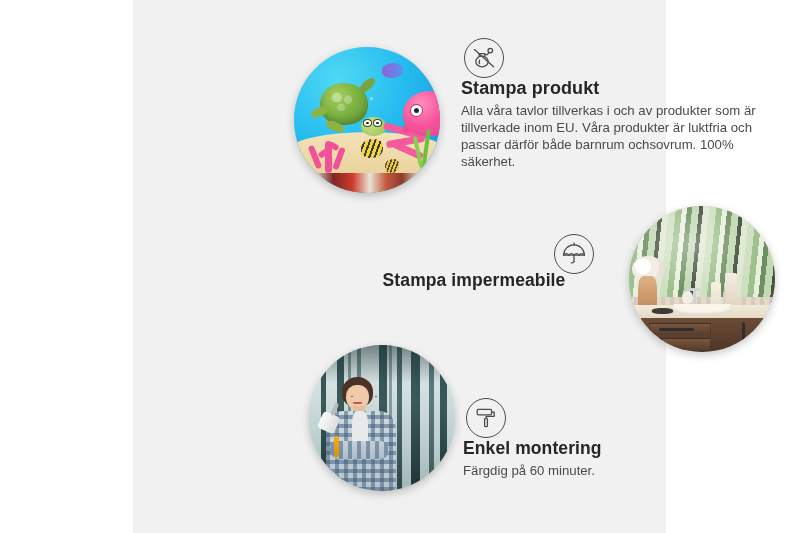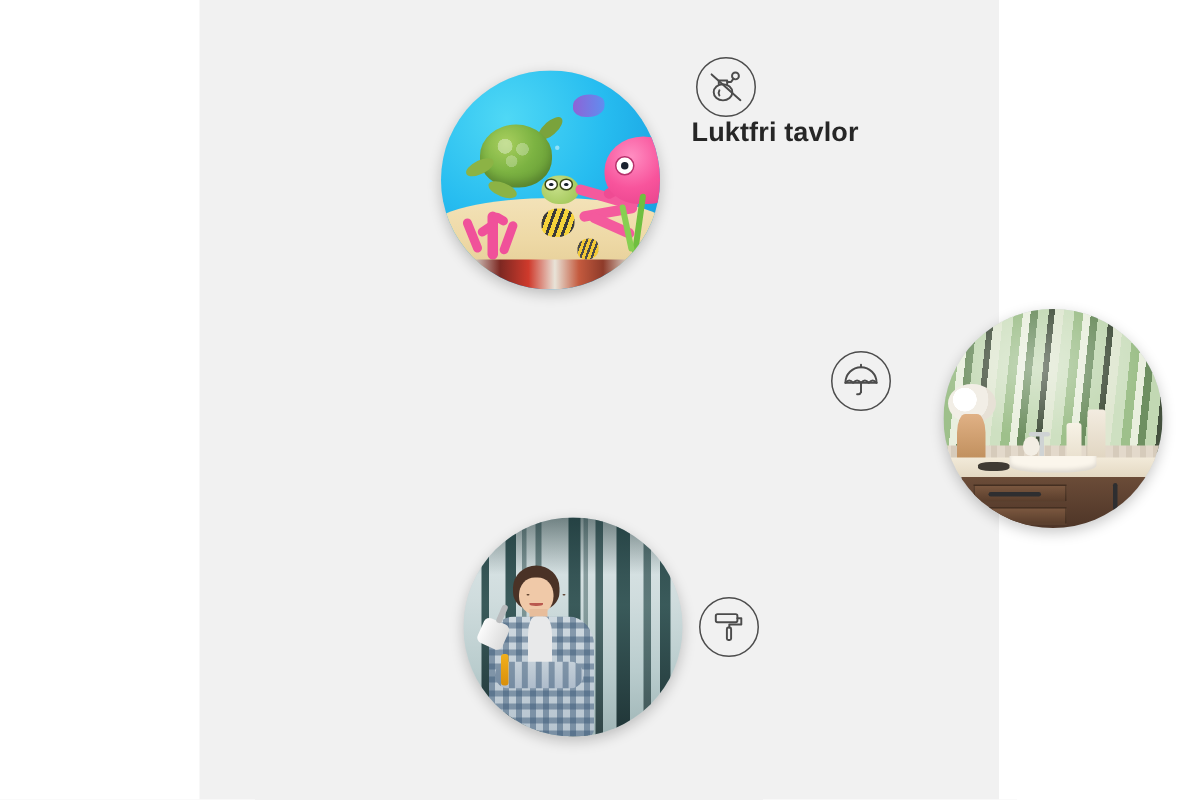--- a/index.html
+++ b/index.html
@@ -406,21 +406,22 @@
         <ellipse cx="11" cy="16.5" rx="6.2" ry="5.4"></ellipse>
         <path d="M8.2 11.4 V8.6 h5.6 v2.8"></path>
         <path d="M13.8 9.6 h2.6 l1.6 -2.2"></path>
         <circle cx="19.3" cy="5.6" r="2.3"></circle>
         <path d="M8.6 15.2 a3.4 3.4 0 0 0 0 3.4"></path>
         <line x1="3.4" y1="4.6" x2="22.6" y2="21.8"></line>
       </svg>
     </div>
 
     <div class="txt" id="txt1">
-      <p class="h">Luktfri tavlor</p>
+      <p class="h">Stampa produkt</p>
+      <p class="p">Alla våra tavlor tillverkas i och av produkter som är tillverkade inom EU. Våra produkter är luktfria och passar därför både barnrum ochsovrum. 100% säkerhet.</p>
     </div>
 
     <div class="photo" id="photo-bath">
       <div class="inner">
         <div class="bath-wall"></div>
         <div class="bath-splash"></div>
         <div class="bottle2"></div>
         <div class="bottle"></div>
         <div class="faucet"></div>
         <div class="towelroll"></div>
@@ -443,20 +444,21 @@
       <svg width="26" height="26" viewBox="0 0 26 26" fill="none" stroke="#4c4c4c" stroke-width="1.3" stroke-linecap="round" stroke-linejoin="round">
         <path d="M2.6 14.2 a10.4 10.4 0 0 1 20.8 0 z"></path>
         <path d="M2.6 14.2 q2.6 -3.2 5.2 0 q2.6 -3.2 5.2 0 q2.6 -3.2 5.2 0 q2.6 -3.2 5.2 0"></path>
         <line x1="13" y1="14.2" x2="13" y2="20.4"></line>
         <path d="M13 20.4 a2.2 2.2 0 0 1 -2.6 1.4"></path>
         <line x1="13" y1="3.8" x2="13" y2="2.2"></line>
       </svg>
     </div>
 
     <div class="txt" id="txt2">
+      <p class="h">Stampa impermeabile</p>
     </div>
 
     <div class="photo" id="photo-painter">
       <div class="inner">
         <div class="forest">
           <div class="canopy"></div>
           <div class="trunk t1"></div>
             <div class="trunk t2"></div>
             <div class="trunk t3"></div>
           <div class="trunk t4"></div>
@@ -484,15 +486,19 @@
     </div>
 
     <div class="icon-circle" id="icon3">
       <svg width="26" height="26" viewBox="0 0 26 26" fill="none" stroke="#4c4c4c" stroke-width="1.3" stroke-linecap="round" stroke-linejoin="round">
         <rect x="4.2" y="4.4" width="14.4" height="5.4" rx="1.2"></rect>
         <path d="M18.6 7.1 h2.6 v4.2 h-8.0 v2.0"></path>
         <rect x="11.6" y="13.3" width="2.8" height="8.4" rx="1.0"></rect>
       </svg>
     </div>
 
+    <div class="txt" id="txt3">
+      <p class="h">Enkel montering</p>
+      <p class="p">Färgdig på 60 minuter.</p>
+    </div>
 
   </div>
 </div>
 
 </body></html>

